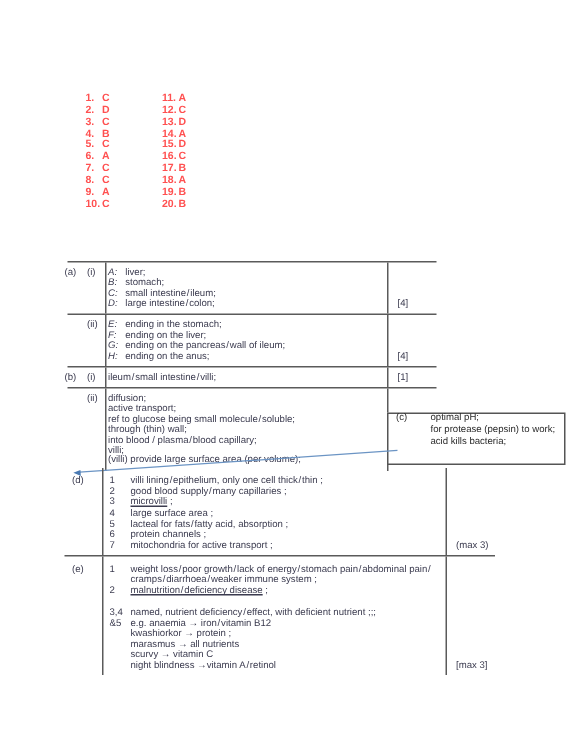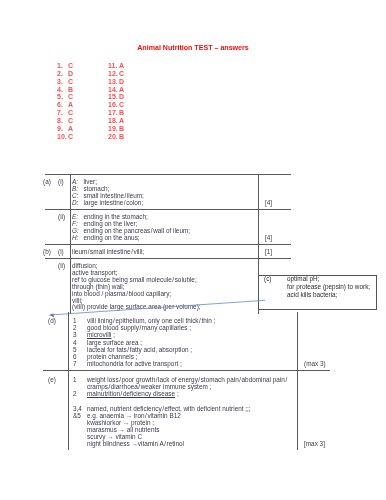--- a/index.html
+++ b/index.html
@@ -42,21 +42,20 @@
   .cbox{position:absolute;left:258px;top:274.5px;width:119px;height:35px;border:1px solid #555;background:#fff;font-size:6.4px;line-height:7.9px;color:#2a2a2a;}
   .cbox .lab{position:absolute;left:5px;top:-0.5px;}
   .cbox .body{position:absolute;left:28px;top:-0.5px;}
 
   .arrow{position:absolute;left:40px;top:296px;}
 </style>
 </head>
 <body>
 
 <div class="page">
-  <div class="title">Animal Nutrition TEST – answers</div>
 
   <div class="anslist colA" id="colA">
       <div class="row"><span class="n">1.</span><span class="v">C</span></div>
       <div class="row"><span class="n">2.</span><span class="v">D</span></div>
       <div class="row"><span class="n">3.</span><span class="v">C</span></div>
       <div class="row"><span class="n">4.</span><span class="v">B</span></div>
       <div class="row"><span class="n">5.</span><span class="v">C</span></div>
       <div class="row"><span class="n">6.</span><span class="v">A</span></div>
       <div class="row"><span class="n">7.</span><span class="v">C</span></div>
       <div class="row"><span class="n">8.</span><span class="v">C</span></div>

